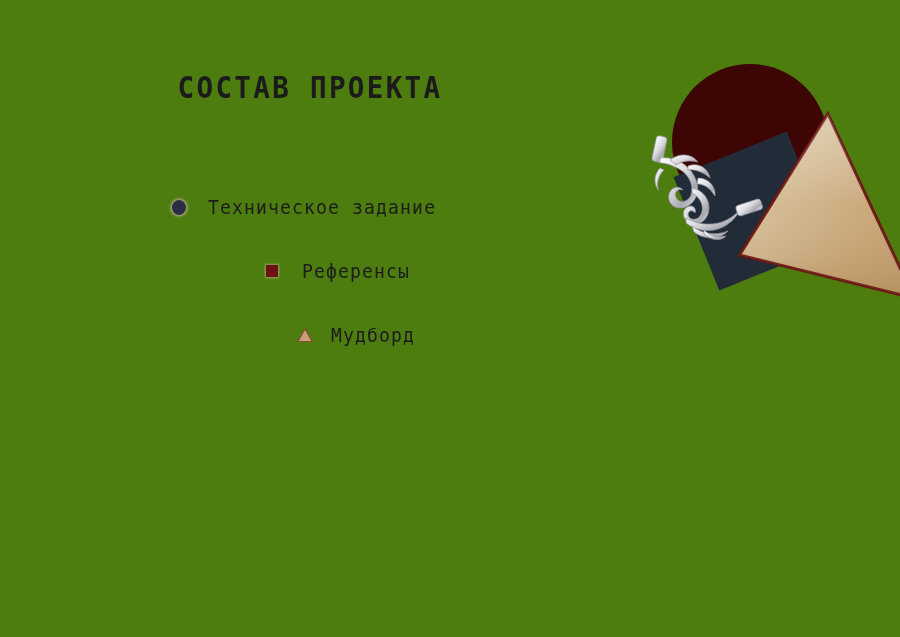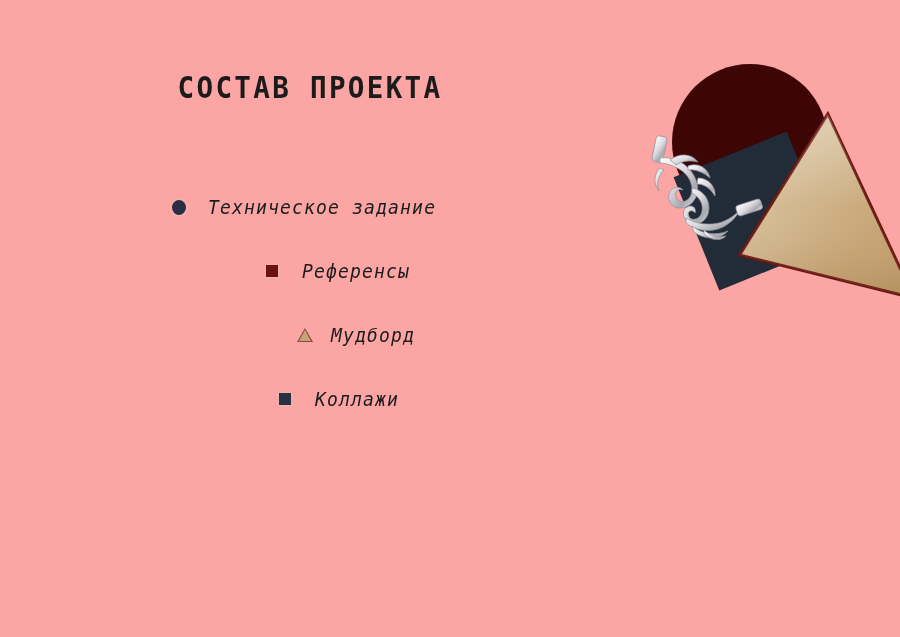--- a/index.html
+++ b/index.html
@@ -12,21 +12,21 @@
     height: 637px;
     overflow: hidden;
     background: #d6d6d6;
     font-family: "DejaVu Sans Mono", "Liberation Mono", monospace;
   }
 
   .slide {
     position: relative;
     width: 900px;
     height: 637px;
-    background: #fca5a5;
+    background: #4d7c0f;
   }
 
   
   .slide-title {
     position: absolute;
     left: 0;
     top: 70px;
     width: 620px;
     text-align: center;
     font-family: "DejaVu Sans Mono", "Liberation Mono", monospace;
@@ -41,21 +41,20 @@
 
   
   .bullet-list {
     position: absolute;
     left: 0;
     top: 175px;
     width: 620px;
     margin: 0;
     padding: 0;
     list-style: none;
-    font-style: italic;
   }
   .bullet-row {
     display: flex;
     align-items: center;
     justify-content: center;
     height: 64px;
   }
   .bullet-inner {
     display: flex;
     align-items: center;
@@ -177,26 +176,20 @@
     <li class="bullet-row lvl-3">
       <span class="bullet-inner">
         <span class="marker tri-sm" style="border-bottom:14px solid #8c4a3a;">
             <i style="position:absolute;left:-6px;top:2px;width:0;height:0;border-left:6px solid transparent;border-right:6px solid transparent;border-bottom:11px solid #c9a179;"></i>
           </span>
         <span class="bullet-label">Мудборд</span>
       </span>
     </li>
 
 
-    <li class="bullet-row lvl-2">
-      <span class="bullet-inner">
-        <span class="marker sq-md" style="background:#28313f;"></span>
-        <span class="bullet-label">Коллажи</span>
-      </span>
-    </li>
 
 
   </ul>
 
   <div class="decor">
 
     <div class="decor-circle" style="background:#3d0504;"></div>
 
     <div class="decor-square" style="background:#222b38;"></div>
 

